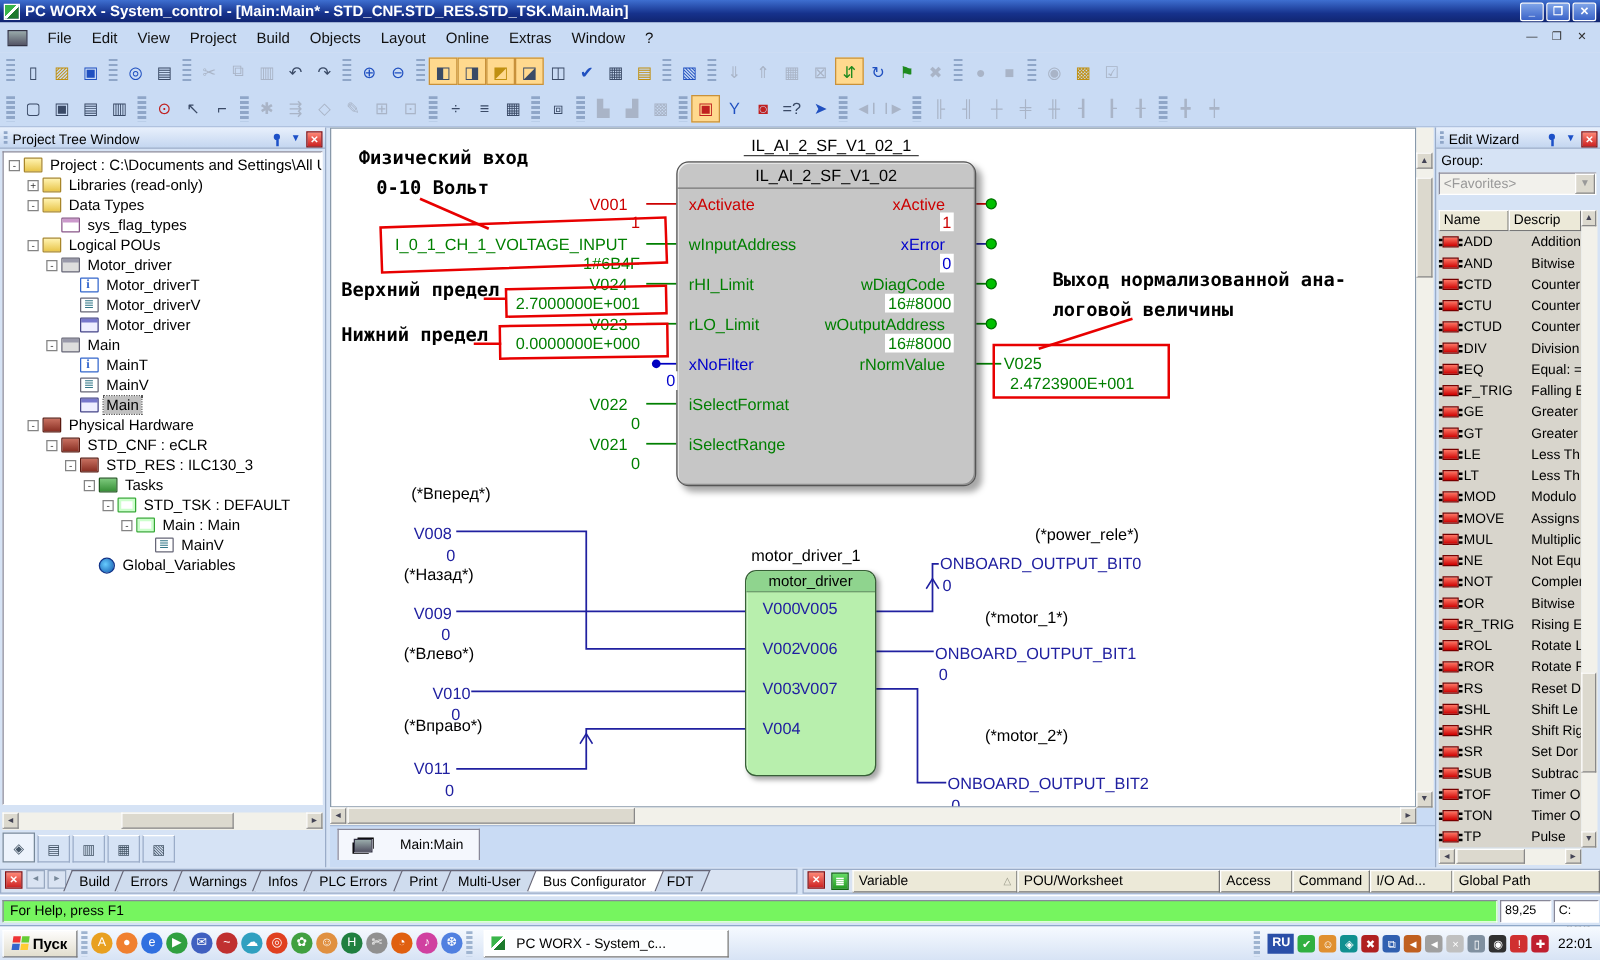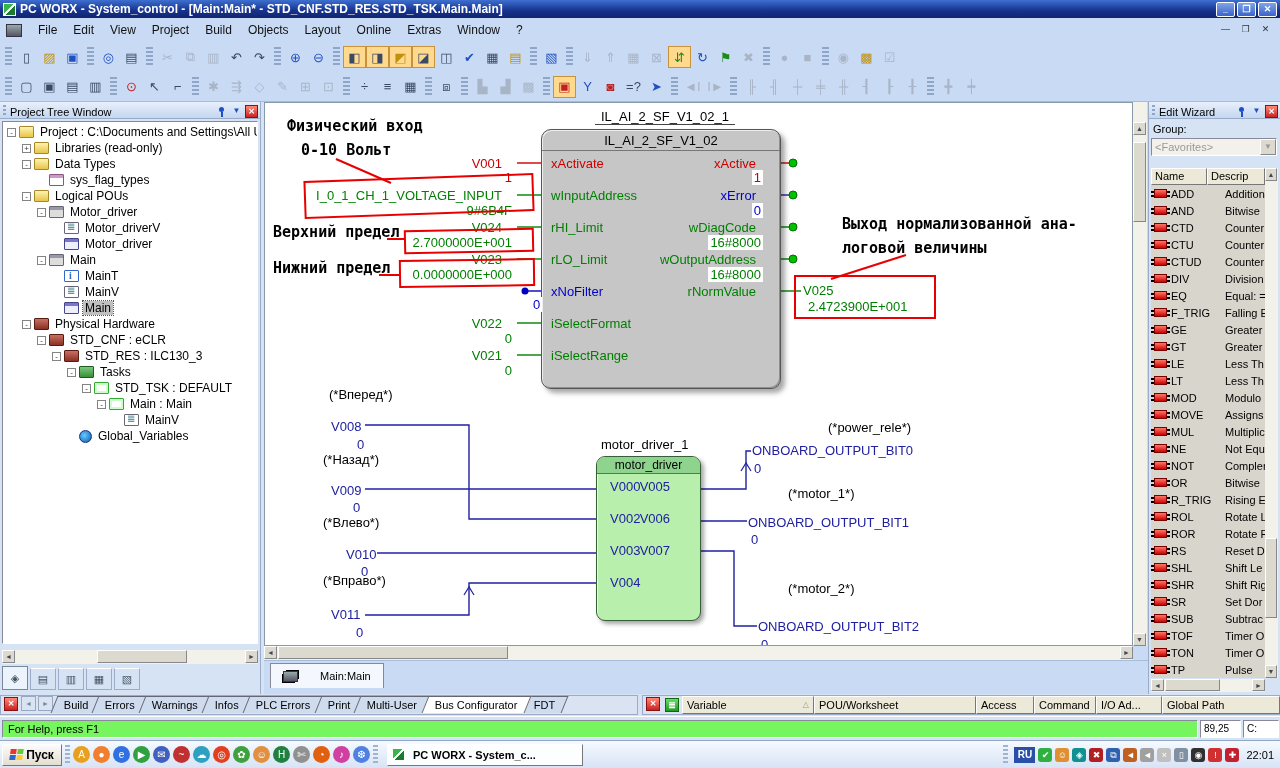--- a/index.html
+++ b/index.html
@@ -124,21 +124,21 @@
 #stc1{left:1200px;width:41px}#stc2{left:1243px;width:36px}
 
 #taskbar{position:absolute;left:0;top:740px;width:1280px;height:28px;background:linear-gradient(#F6FAFF,#D7E3F5);border-top:1px solid #8FA8C8;display:flex;align-items:center}
 #startbtn{width:60px;height:22px;margin-left:2px;background:linear-gradient(#FDFCFB,#E2DECE);border:1px solid;border-color:#fff #777 #777 #fff;display:flex;align-items:center;justify-content:center;gap:3px;font-weight:bold;font-size:12px}
 .winflag{width:13px;height:11px;display:grid;grid-template:1fr 1fr/1fr 1fr;transform:skewX(-8deg);gap:1px}
 .winflag span:nth-child(1){background:#E33}.winflag span:nth-child(2){background:#6C3}
 .winflag span:nth-child(3){background:#36C}.winflag span:nth-child(4){background:#FC3}
 .tsep{width:5px;height:20px;margin:0 3px;background:repeating-linear-gradient(180deg,#9FB4D0 0 2px,transparent 2px 4px)}
 #quick{display:flex;gap:3px;align-items:center}
 .qlico{width:17px;height:17px;border-radius:50%;color:#fff;font-size:10px;line-height:17px;text-align:center;flex:0 0 auto}
-#taskbtn{width:196px;height:22px;margin-left:6px;background:#FDFEFF;border:1px solid;border-color:#fff #777 #777 #fff;display:flex;align-items:center;gap:4px;font-size:11px;font-weight:bold;padding:0 4px;overflow:hidden;white-space:nowrap}
+#taskbtn{width:196px;height:22px;margin-left:6px;background:#FDFEFF;border:1px solid;border-color:#fff #777 #777 #fff;display:flex;align-items:center;gap:4px;font-size:11px;font-weight:normal;padding:0 4px;overflow:hidden;white-space:nowrap}
 #tray{margin-left:auto;display:flex;align-items:center;gap:3px;padding-right:6px}
 #langbox{width:21px;height:16px;background:#2A4FA8;color:#fff;font:bold 10px/16px "Liberation Sans",sans-serif;text-align:center}
 .trico{width:14px;height:14px;border-radius:3px;color:#fff;font-size:9px;line-height:14px;text-align:center;flex:0 0 auto}
 #clock{font-size:11px;margin-left:4px}
 </style>
 </head>
 <body>
 
 <div id="titlebar">
   <span class="applogo"></span>
@@ -472,20 +472,25 @@
     </div>
       <div class="trow" style="padding-left: 19px;">
       <span class="exp">-</span>
       <i class="ico ico-folder"></i>
       <span class="lbl">Logical POUs</span>
     </div>
       <div class="trow" style="padding-left: 34px;">
       <span class="exp">-</span>
       <i class="ico ico-pou"></i>
       <span class="lbl">Motor_driver</span>
+    </div>
+      <div class="trow" style="padding-left: 49px;">
+      <span class="exp"></span>
+      <i class="ico ico-t"></i>
+      <span class="lbl">Motor_driverT</span>
     </div>
       <div class="trow" style="padding-left: 49px;">
       <span class="exp"></span>
       <i class="ico ico-v"></i>
       <span class="lbl">Motor_driverV</span>
     </div>
       <div class="trow" style="padding-left: 49px;">
       <span class="exp"></span>
       <i class="ico ico-body"></i>
       <span class="lbl">Motor_driver</span>
@@ -628,21 +633,21 @@
     <span class="clab cg" style="left:286px;top:245px">iSelectRange</span>
     <span class="clab cr pinr" style="top:53px">xActive</span>
     <span class="clab cb pinr" style="top:85px">xError</span>
     <span class="clab cg pinr" style="top:117px">wDiagCode</span>
     <span class="clab cg pinr" style="top:149px">wOutputAddress</span>
     <span class="clab cg pinr" style="top:181px">rNormValue</span>
 
     <span class="clab cr invar" style="top:53px">V001</span>
     <span class="clab cr inval" style="top:67px">1</span>
     <span class="clab cg invar" style="top:85px">I_0_1_CH_1_VOLTAGE_INPUT</span>
-    <span class="clab cg inval" style="top:100px">9#6B4F</span>
+    <span class="clab cg inval" style="top:100px">1#6B4F</span>
     <span class="clab cg invar" style="top:117px">V024</span>
     <span class="clab cg inval" style="top:132px">2.7000000E+001</span>
     <span class="clab cg invar" style="top:149px">V023</span>
     <span class="clab cg inval" style="top:164px">0.0000000E+000</span>
     <span class="clab cb" style="left:266px;top:194px;background:#fff;padding:0 2px">0</span>
     <span class="clab cg invar" style="top:213px">V022</span>
     <span class="clab cg inval" style="top:228px">0</span>
     <span class="clab cg invar" style="top:245px">V021</span>
     <span class="clab cg inval" style="top:260px">0</span>
 

